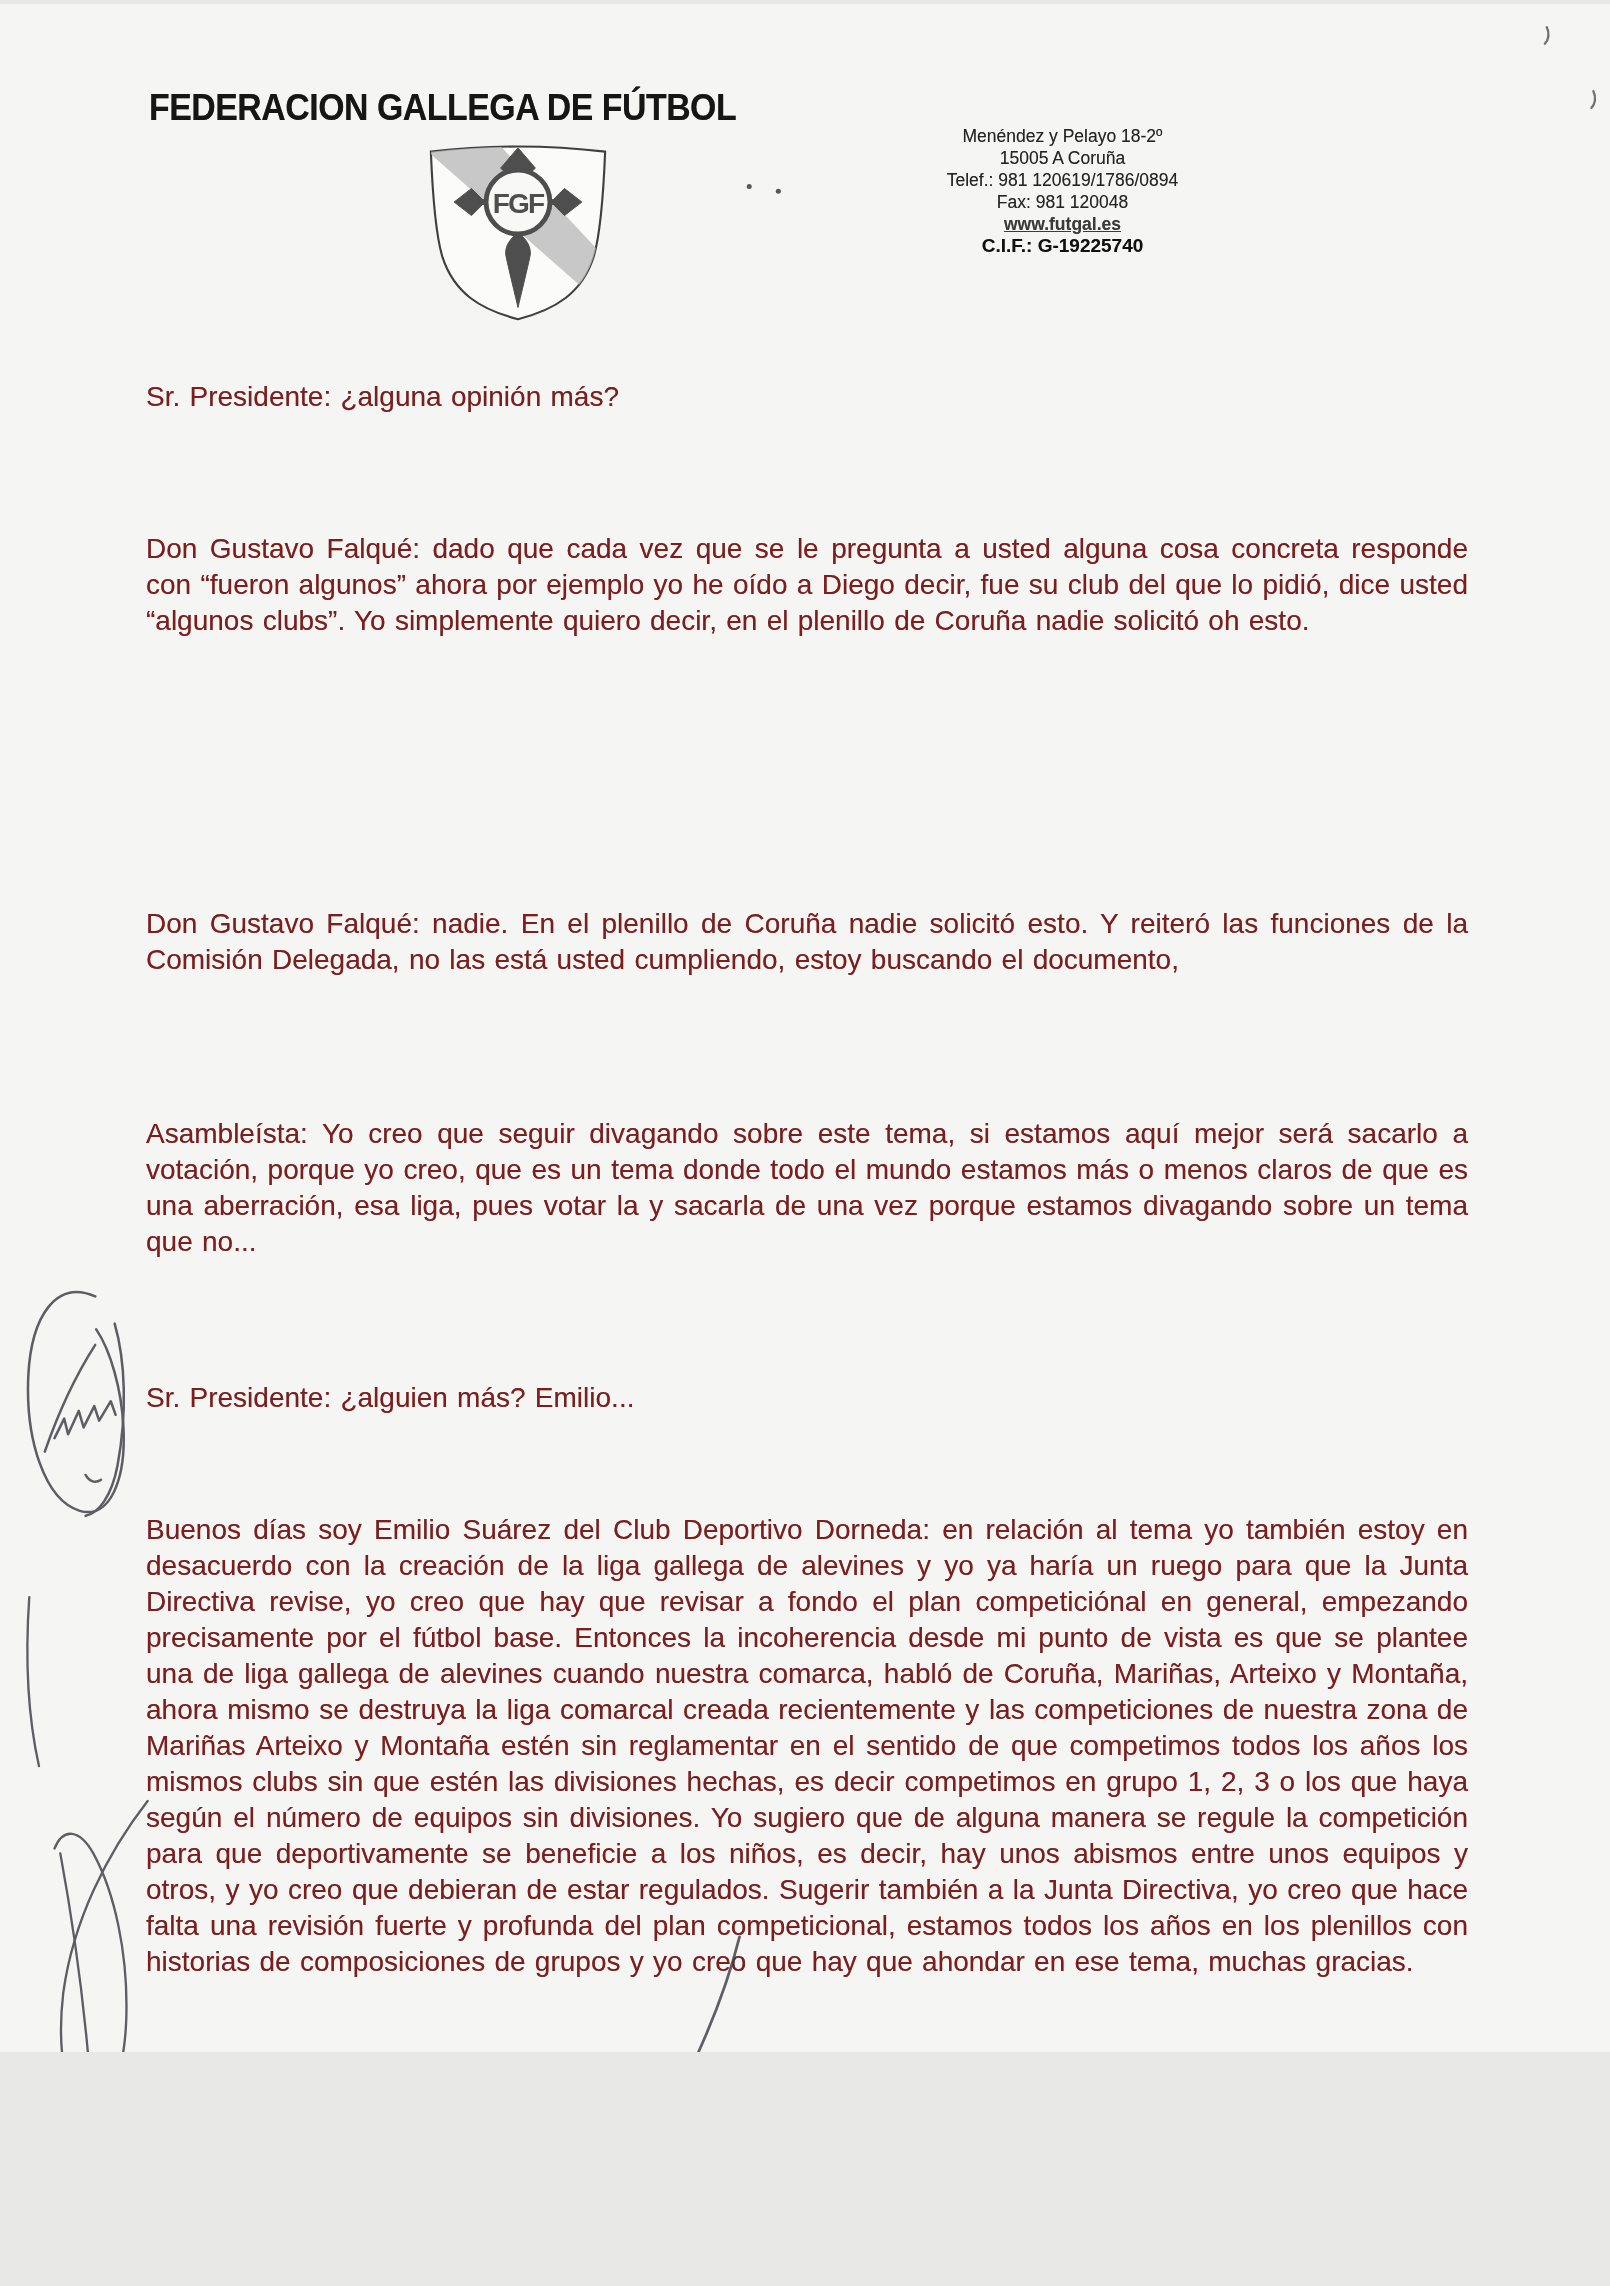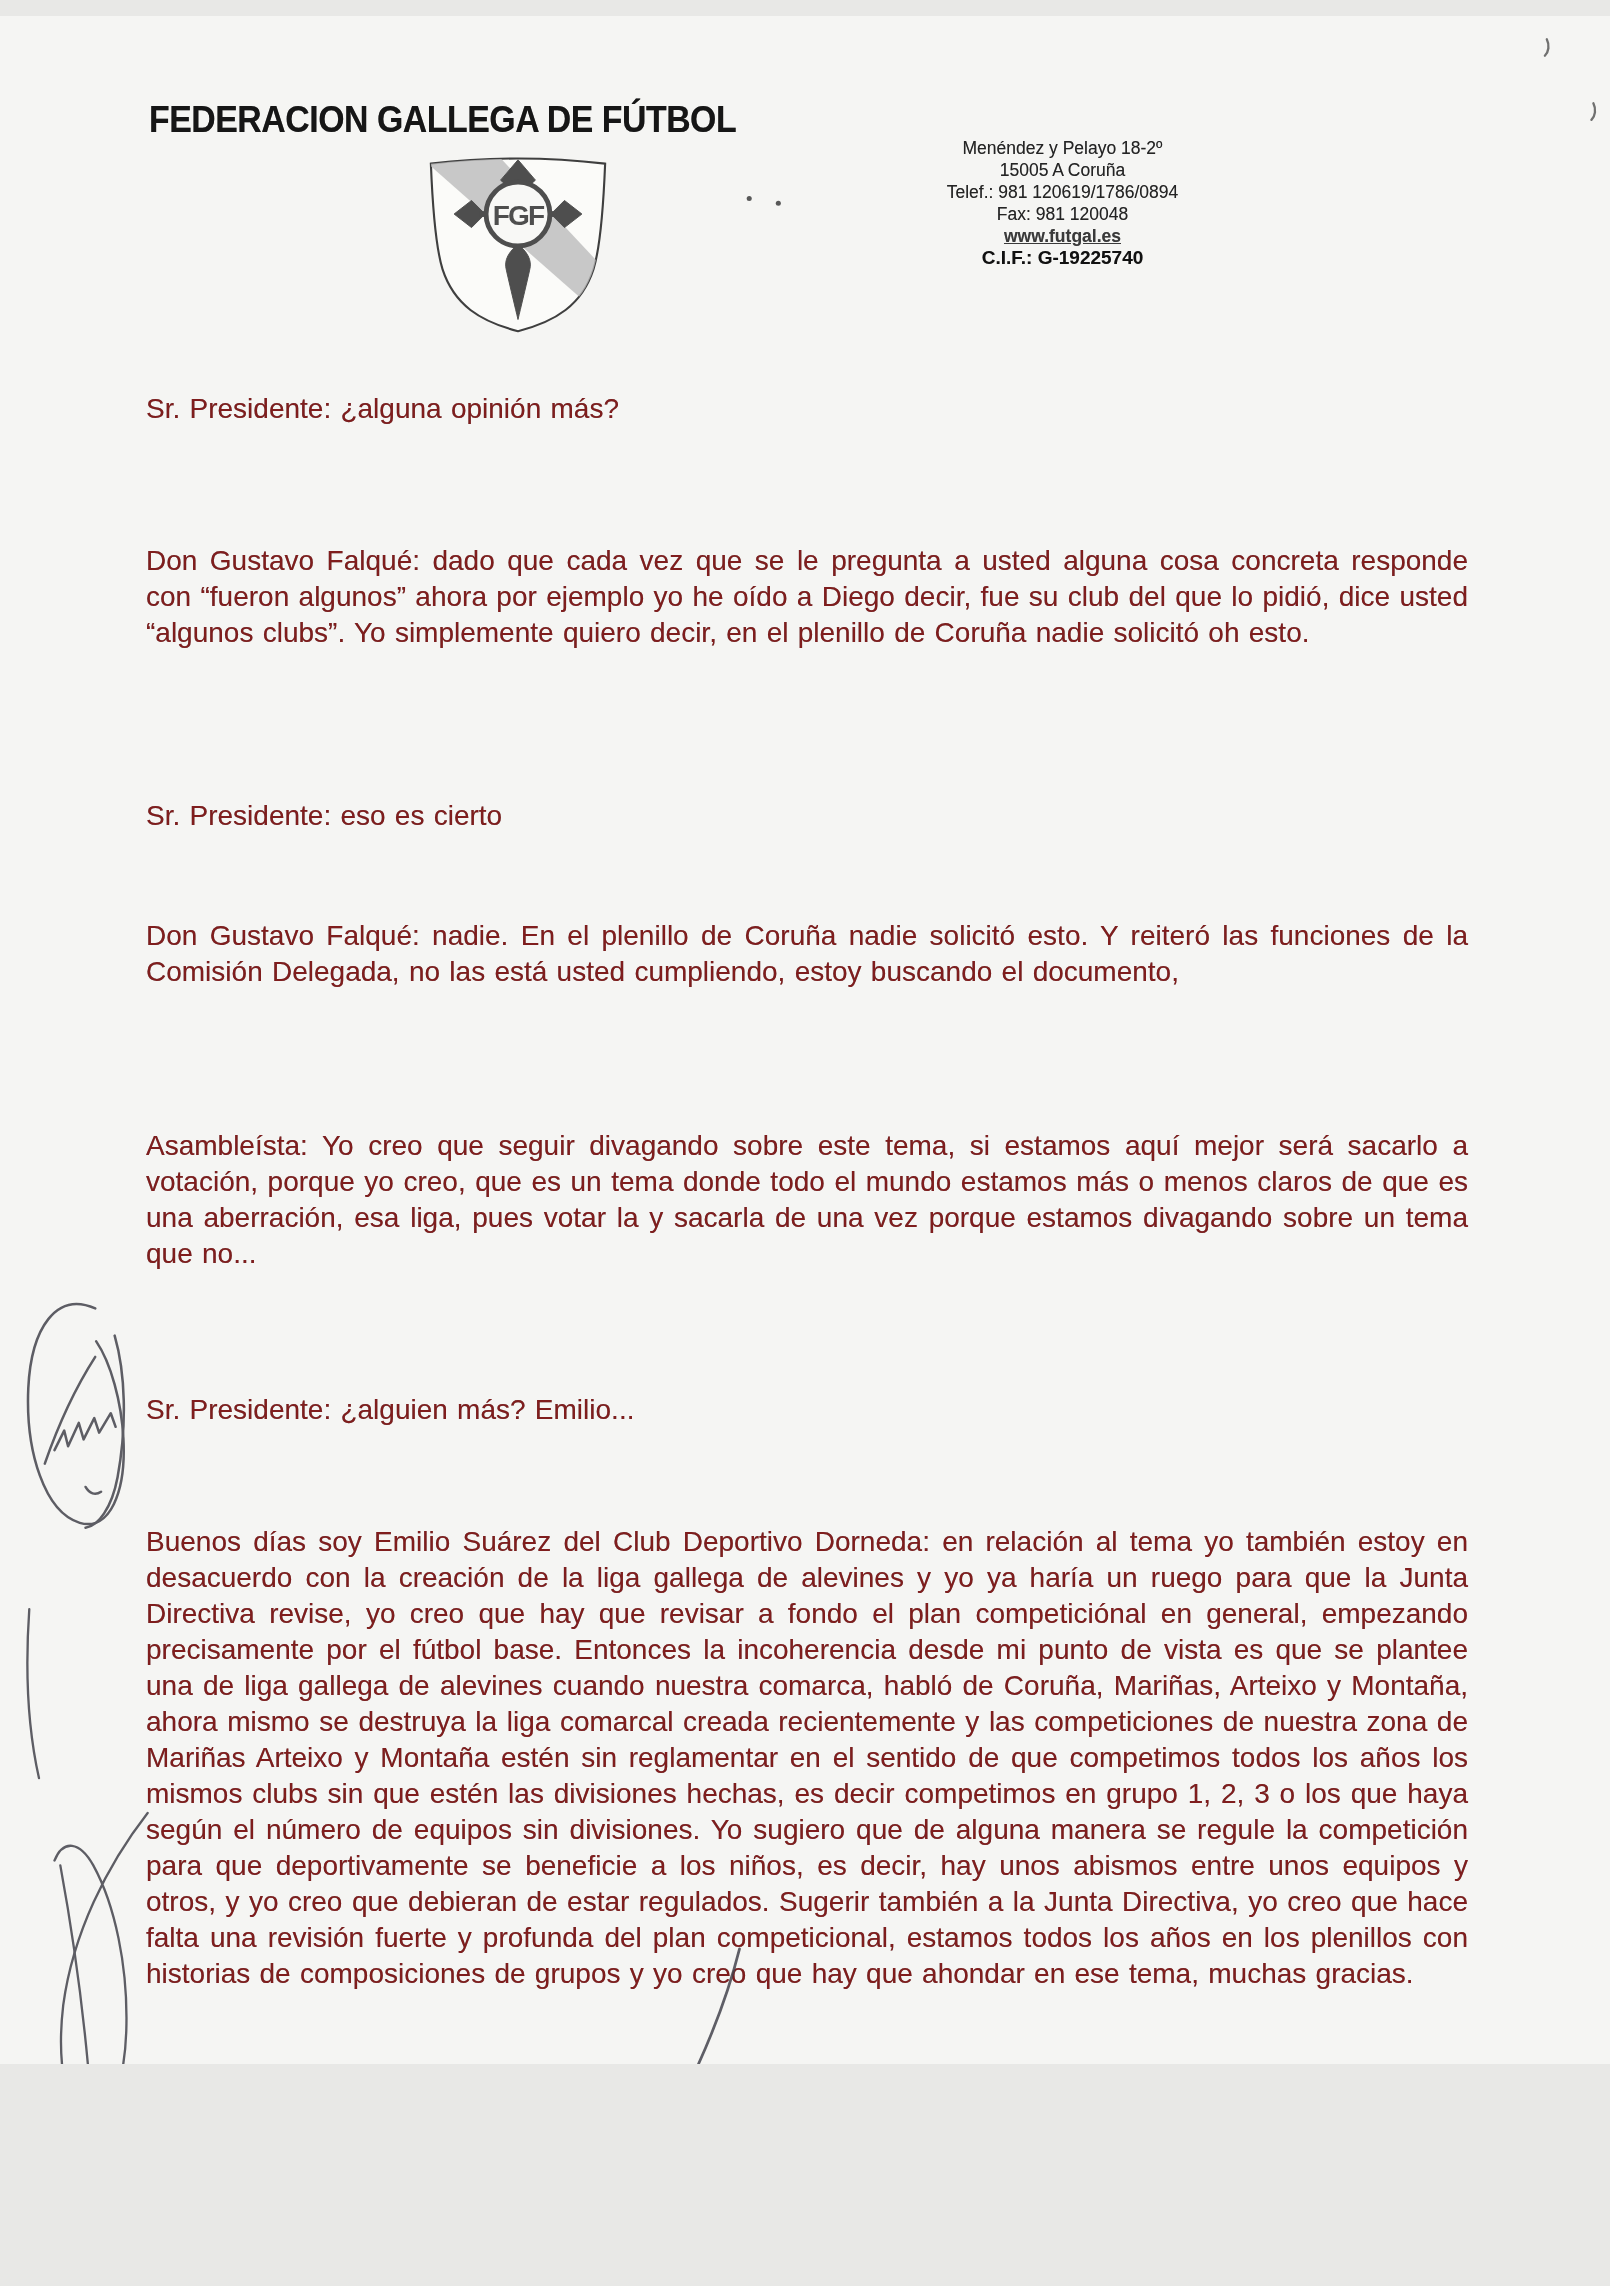--- a/index.html
+++ b/index.html
@@ -7,21 +7,21 @@
     --ink:#1d1d1d;
     --paper:#f5f5f3;
     --pen:#43434c;
     --logo-gray:#bcbcbc;
     --logo-dark:#4e4e4e;
   }
   html,body{margin:0;padding:0;background:#e8e8e6;}
   .page{
     position:relative;
     width:1611px;height:2048px;
-    margin:16px auto;
+    margin:4px auto;
     background:var(--paper);
     overflow:hidden;
     font-family:"Liberation Sans", sans-serif;
     color:var(--ink);
   }
   .org-title{
     position:absolute;left:149px;top:83px;
     font-size:36px;font-weight:bold;letter-spacing:-0.5px;
     transform:scaleX(0.94);transform-origin:left center;
     color:#161616;
@@ -94,21 +94,20 @@
     <span class="line">Telef.: 981 120619/1786/0894</span>
     <span class="line">Fax: 981 120048</span>
     <span class="website">www.futgal.es</span>
     <span class="cif">C.I.F.: G-19225740</span>
   </div>
 
   <p class="body-text single" style="top:375px">Sr. Presidente: ¿alguna opinión más?</p>
 
   <p class="body-text" style="top:527px">Don Gustavo Falqué: dado que cada vez que se le pregunta a usted alguna cosa concreta responde con “fueron algunos” ahora por ejemplo yo he oído a Diego decir, fue su club del que lo pidió, dice usted “algunos clubs”. Yo simplemente quiero decir, en el plenillo de Coruña nadie solicitó oh esto.</p>
 
-  <p class="body-text single" style="top:782px">Sr. Presidente: eso es cierto</p>
 
   <p class="body-text" style="top:902px">Don Gustavo Falqué: nadie. En el plenillo de Coruña nadie solicitó esto. Y reiteró las funciones de la Comisión Delegada, no las está usted cumpliendo, estoy buscando el documento,</p>
 
   <p class="body-text" style="top:1112px">Asambleísta: Yo creo que seguir divagando sobre este tema, si estamos aquí mejor será sacarlo a votación, porque yo creo, que es un tema donde todo el mundo estamos más o menos claros de que es una aberración, esa liga, pues votar la y sacarla de una vez porque estamos divagando sobre un tema que no...</p>
 
   <p class="body-text single" style="top:1376px">Sr. Presidente: ¿alguien más? Emilio...</p>
 
   <p class="body-text" style="top:1508px">Buenos días soy Emilio Suárez del Club Deportivo Dorneda: en relación al tema yo también estoy en desacuerdo con la creación de la liga gallega de alevines y yo ya haría un ruego para que la Junta Directiva revise, yo creo que hay que revisar a fondo el plan competiciónal en general, empezando precisamente por el fútbol base. Entonces la incoherencia desde mi punto de vista es que se plantee una de liga gallega de alevines cuando nuestra comarca, habló de Coruña, Mariñas, Arteixo y Montaña, ahora mismo se destruya la liga comarcal creada recientemente y las competiciones de nuestra zona de Mariñas Arteixo y Montaña estén sin reglamentar en el sentido de que competimos todos los años los mismos clubs sin que estén las divisiones hechas, es decir competimos en grupo 1, 2, 3 o los que haya según el número de equipos sin divisiones. Yo sugiero que de alguna manera se regule la competición para que deportivamente se beneficie a los niños, es decir, hay unos abismos entre unos equipos y otros, y yo creo que debieran de estar regulados. Sugerir también a la Junta Directiva, yo creo que hace falta una revisión fuerte y profunda del plan competicional, estamos todos los años en los plenillos con historias de composiciones de grupos y yo creo que hay que ahondar en ese tema, muchas gracias.</p>
 
   <p class="page-number">36</p>

